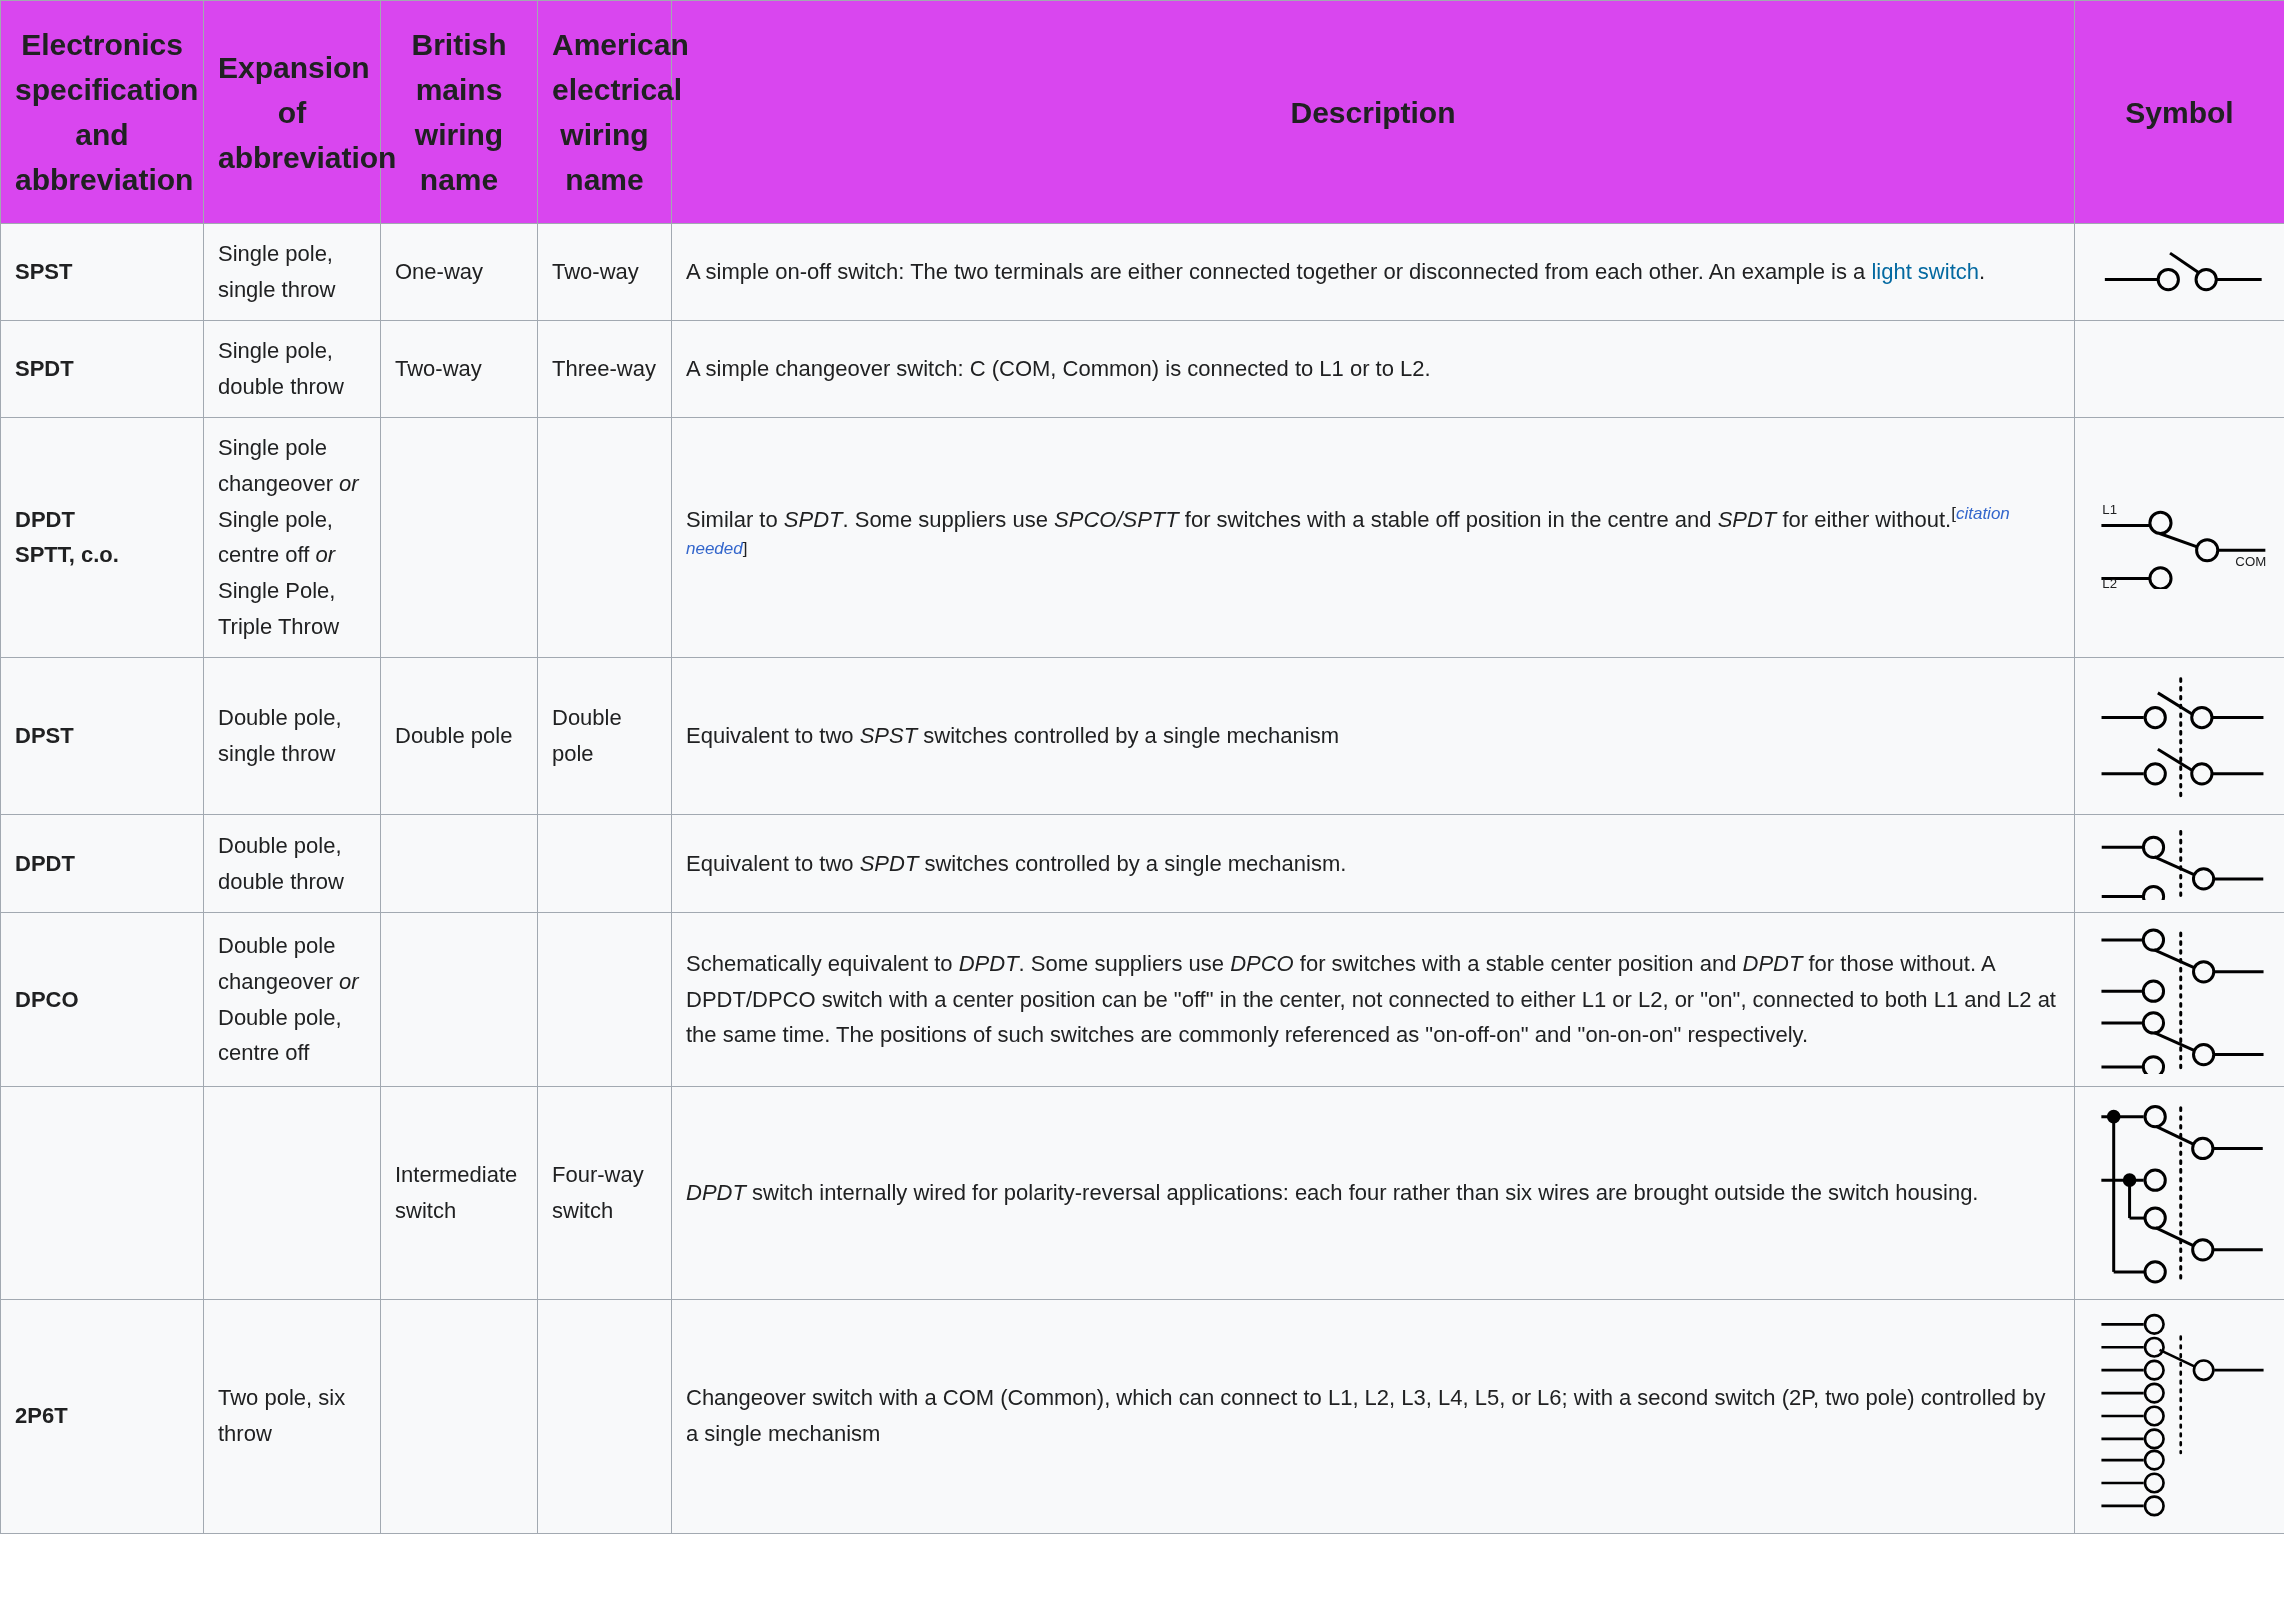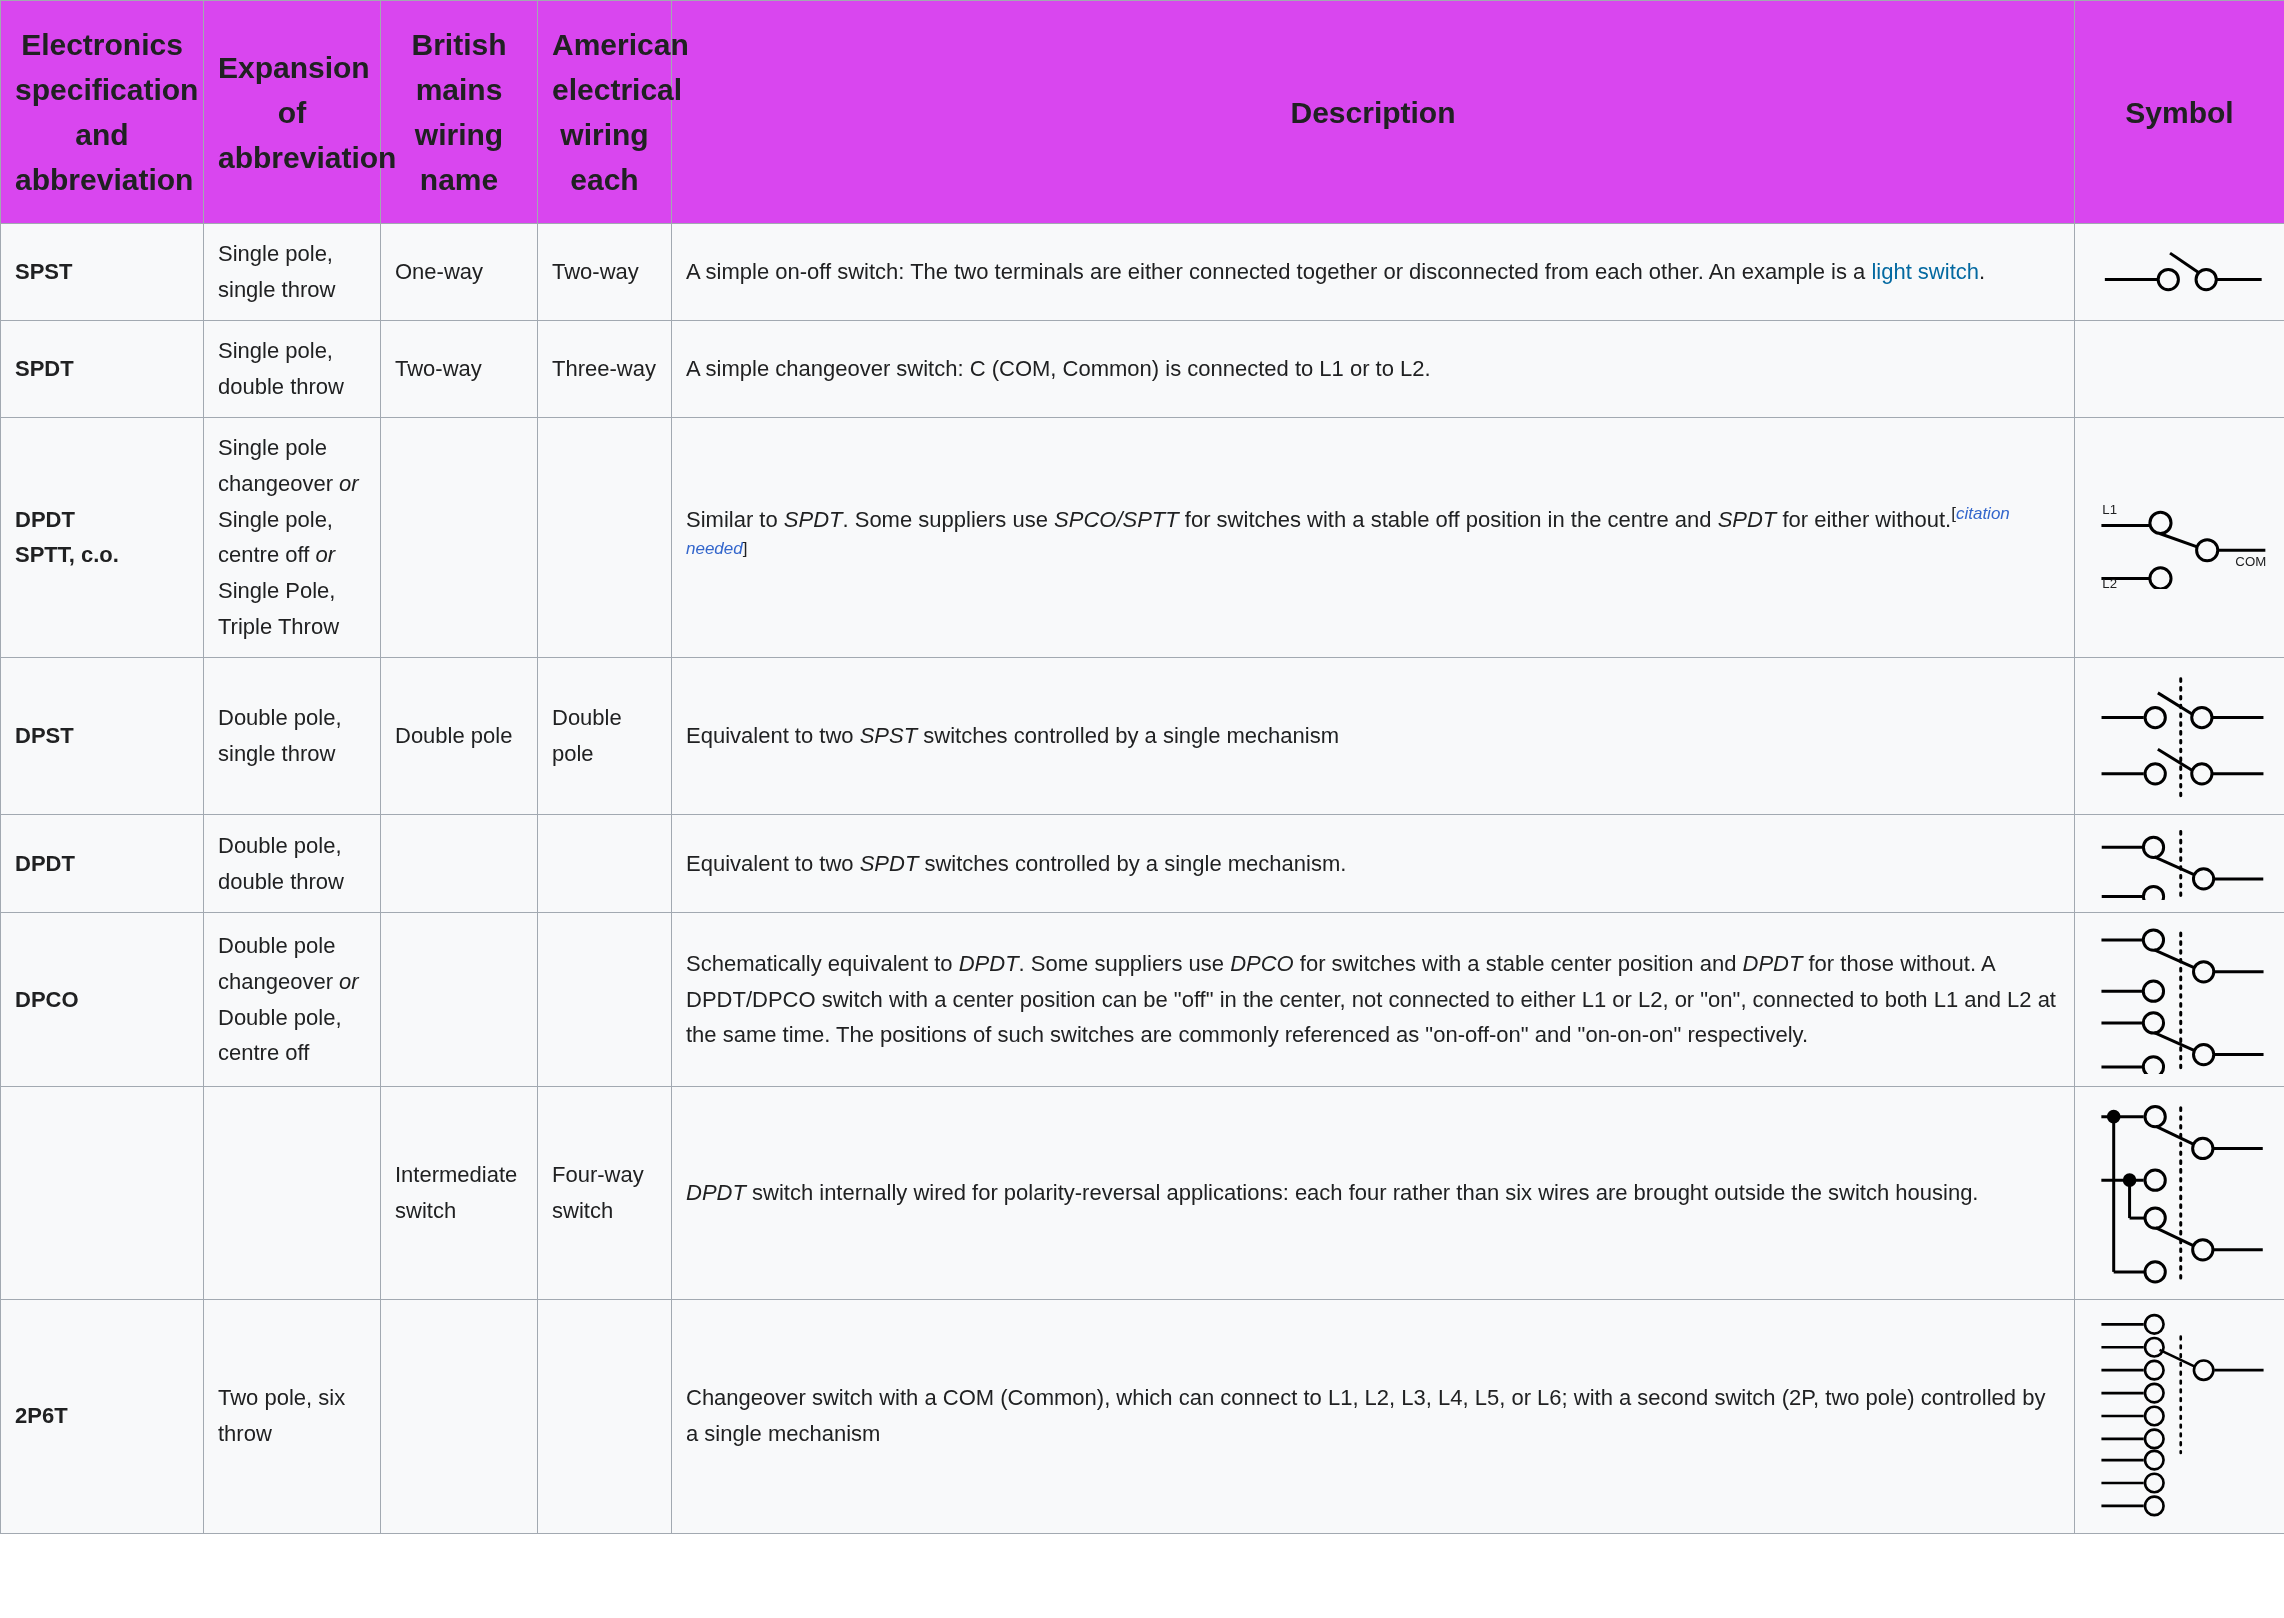--- a/index.html
+++ b/index.html
@@ -89,21 +89,21 @@
       <col class="c3">
       <col class="c4">
       <col class="c5">
       <col class="c6">
   </colgroup>
   <thead>
     <tr>
       <th>Electronics specification and abbreviation</th>
       <th>Expansion of abbreviation</th>
       <th>British mains wiring name</th>
-      <th>American electrical wiring each</th>
+      <th>American electrical wiring name</th>
       <th>Description</th>
       <th>Symbol</th>
     </tr>
   </thead>
   <tbody>
 
     <tr>
       <td class="abbr-cell">SPST</td>
       <td>Single pole, single throw</td>
       <td>One-way</td>

